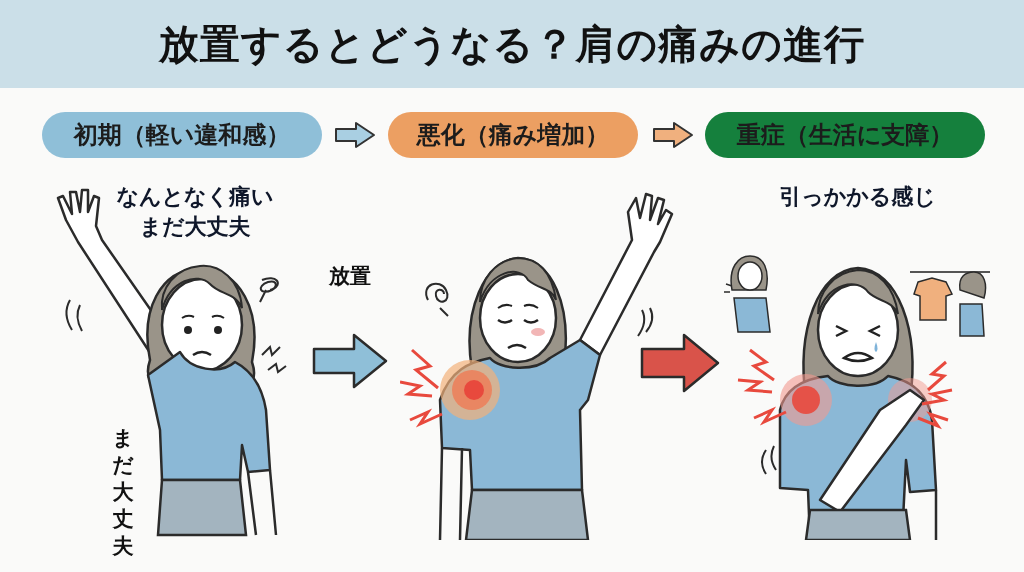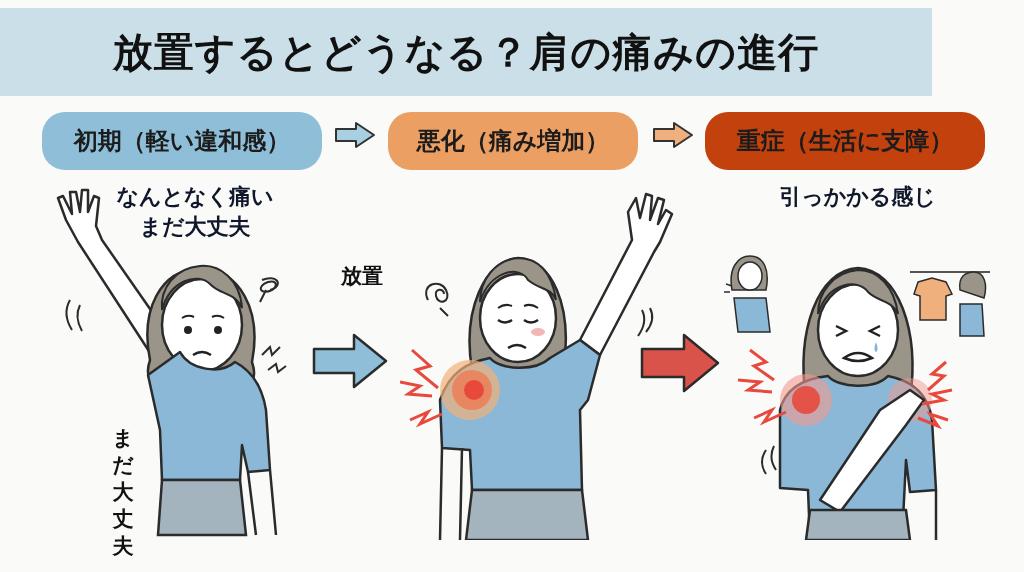--- a/index.html
+++ b/index.html
@@ -1,29 +1,29 @@
 <!DOCTYPE html>
 <html><head>
 <meta charset="utf-8">
 <style>
   * { box-sizing: border-box; margin: 0; padding: 0; }
   html, body { width: 1024px; height: 572px; overflow: hidden; background: #fafaf9; }
   body { position: relative; font-family: "DejaVu Sans", "Liberation Sans", sans-serif; color: #1a1a1a; }
-  .header { position: absolute; left: 0; top: 8px; width: 932px; height: 88px; background: #cbdfe8; display: flex; align-items: center; justify-content: center; }
+  .header { position: absolute; left: 0; top: 0; width: 1024px; height: 88px; background: #cbdfe8; display: flex; align-items: center; justify-content: center; }
   .title { font-size: 40px; font-weight: bold; letter-spacing: 1px; color: #111; }
-  .stage { position: absolute; top: 112px; height: 58px; border-radius: 23px; display: flex; align-items: center; justify-content: center; font-size: 24px; font-weight: bold; color: #1c1c1c; }
+  .stage { position: absolute; top: 112px; height: 46px; border-radius: 23px; display: flex; align-items: center; justify-content: center; font-size: 24px; font-weight: bold; color: #1c1c1c; }
   .stage.s1 { left: 42px; width: 280px; background: #8fbfd8; }
   .stage.s2 { left: 388px; width: 250px; background: #ec9f62; }
-  .stage.s3 { left: 705px; width: 280px; background: #c2410c; }
+  .stage.s3 { left: 705px; width: 280px; background: #15803d; }
   .small-arrow { position: absolute; top: 121px; }
   .caption { position: absolute; font-size: 22px; font-weight: bold; text-align: center; line-height: 30px; color: #0f172a; }
   .vert { position: absolute; left: 110px; top: 425px; width: 26px; font-size: 21px; font-weight: bold; line-height: 27px; text-align: center; color: #111; }
   .illus { position: absolute; }
   .big-arrow { position: absolute; }
-  .mid-label { position: absolute; left: 300px; top: 262px; width: 100px; font-size: 21px; font-weight: bold; text-align: center; line-height: 28px; color: #111; margin-left: 12px; }
+  .mid-label { position: absolute; left: 300px; top: 262px; width: 100px; font-size: 21px; font-weight: bold; text-align: center; line-height: 28px; color: #111; }
 </style>
 </head>
 <body>
 
 <div class="header">
   <div class="title">放置するとどうなる？肩の痛みの進行</div>
 </div>
 
 <div class="stage s1">初期（軽い違和感）</div>
 <svg class="small-arrow" style="left:334px" width="42" height="28" viewBox="0 0 42 28">

